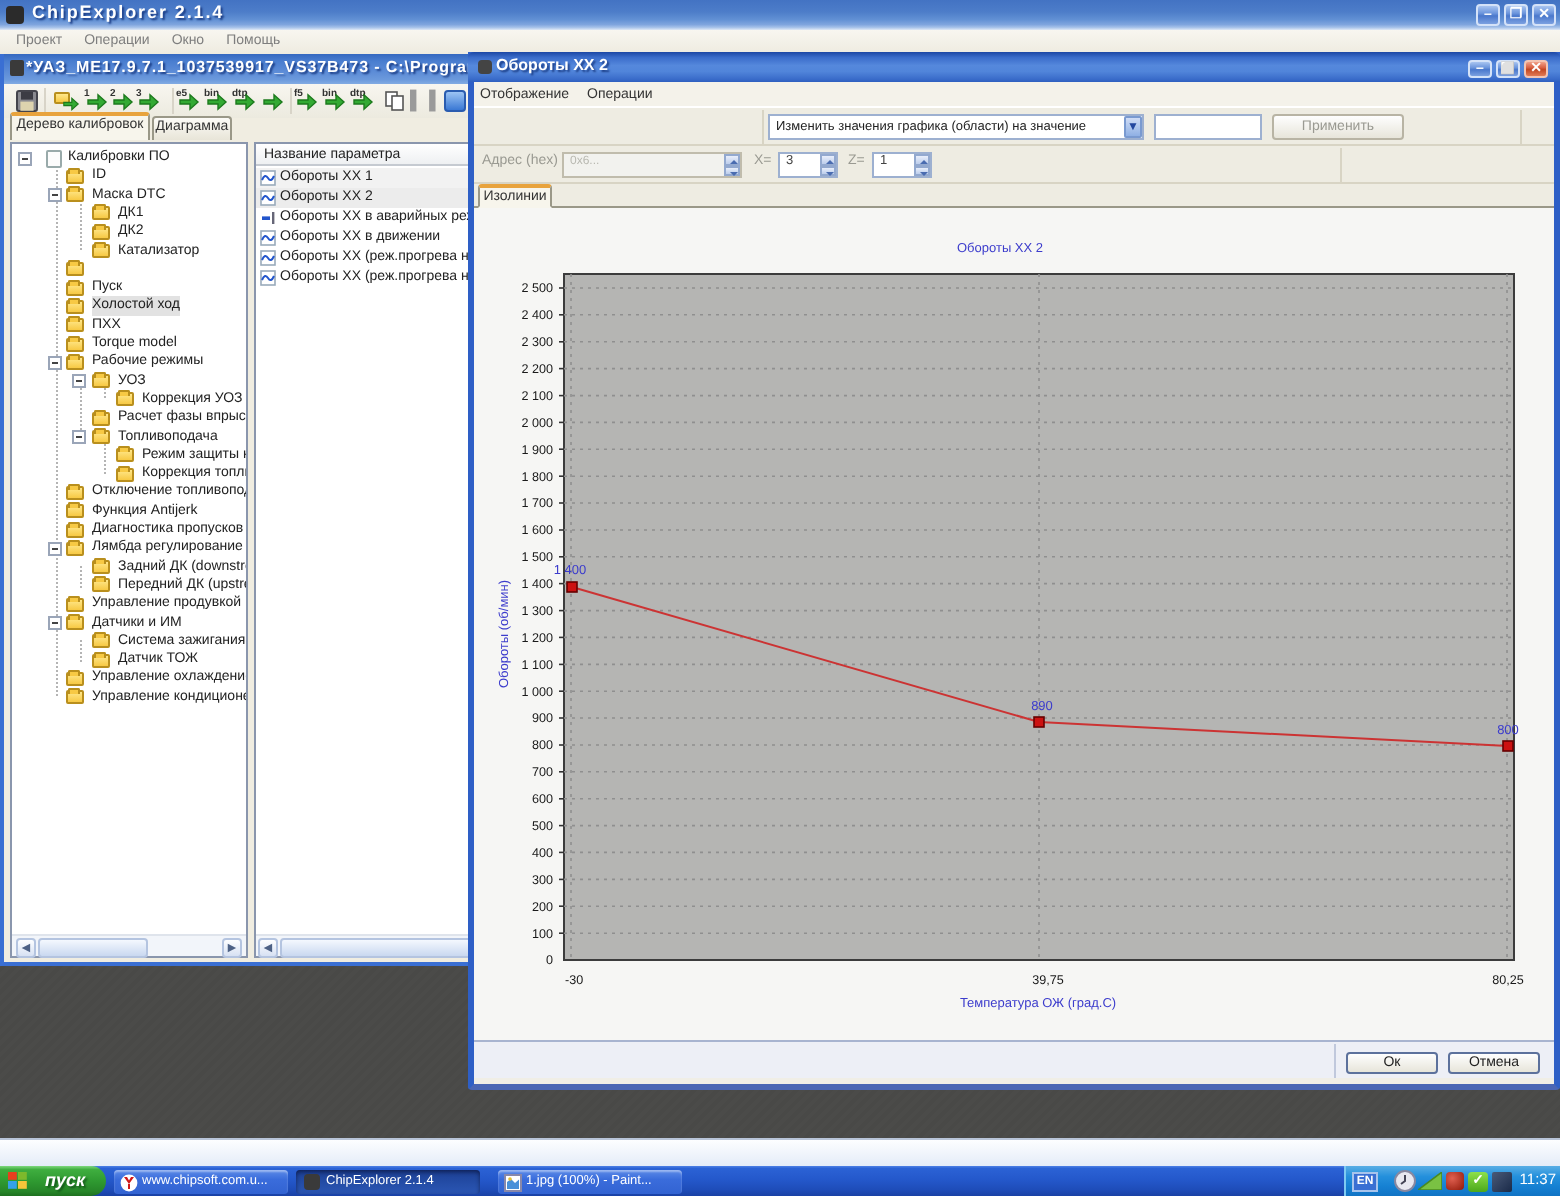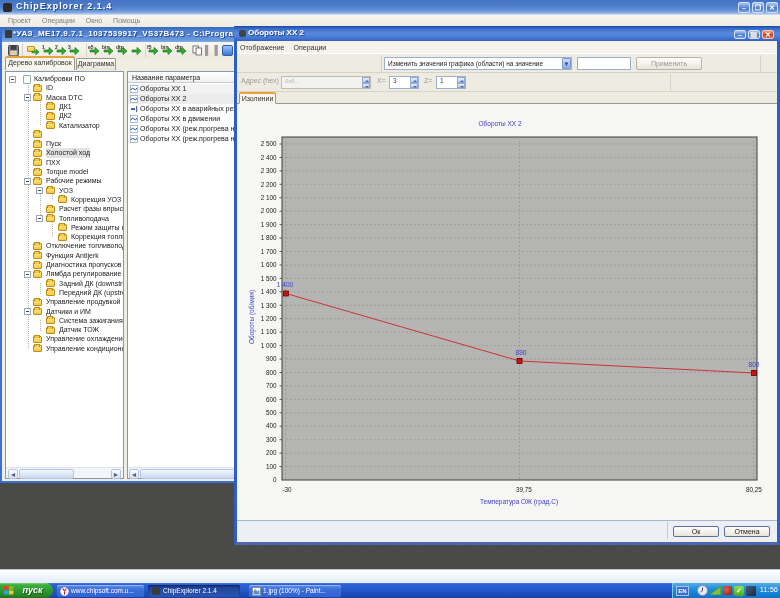--- a/index.html
+++ b/index.html
@@ -530,15 +530,15 @@
         <circle cx="5.5" cy="5.5" r="5" fill="#e8e8f0" stroke="#8888a0"></circle>
         <path d="M5.5 2.5 V5.5 L3.5 7" stroke="#445" stroke-width="1" fill="none"></path>
       </svg>
     <svg class="abs" style="left:36px; top:3px;" width="12" height="9" viewBox="0 0 12 9">
         <path d="M0 9 L12 0 V9 z" fill="#7ac143"></path>
         <path d="M0 9 L12 0 V9 z" fill="none" stroke="#4a8a20" stroke-width="0.8"></path>
       </svg>
     <div class="abs" style="left:50px; top:3px; width:9px; height:9px; background:radial-gradient(circle at 35% 35%, #e06050, #901808); border-radius:2px;"></div>
     <div class="abs" style="left:61px; top:2.5px; width:10px; height:10px; background:linear-gradient(180deg,#8ee04a,#4ca81a); border-radius:2px; color:#fff; font-size:7px; font-weight:bold; text-align:center; line-height:10px;">✓</div>
     <div class="abs" style="left:73px; top:2.5px; width:10px; height:10px; background:linear-gradient(135deg,#4a5a78,#1a2a48); border-radius:1px;"></div>
-    <div class="abs" style="right:2px; top:2px; color:#fff; font-size:7.5px;">11:56</div>
+    <div class="abs" style="right:2px; top:2px; color:#fff; font-size:7.5px;">11:37</div>
   </div>
 </div>
 
 </body></html>

